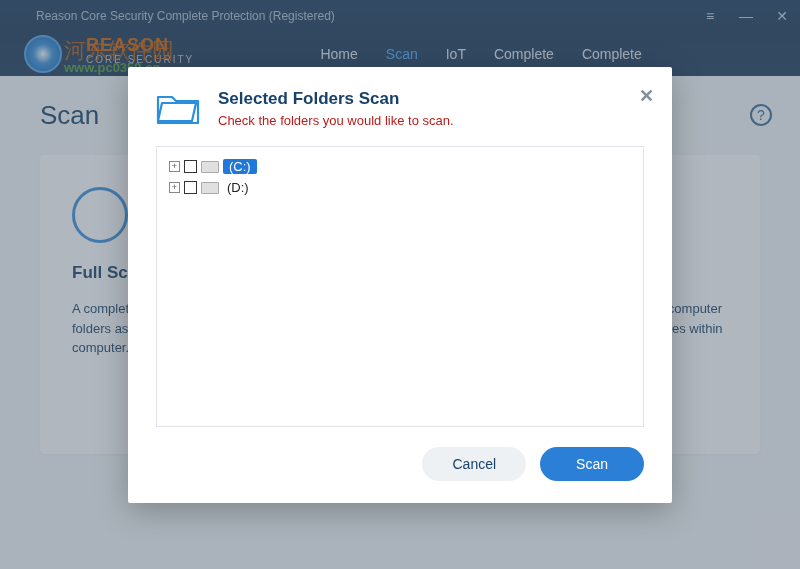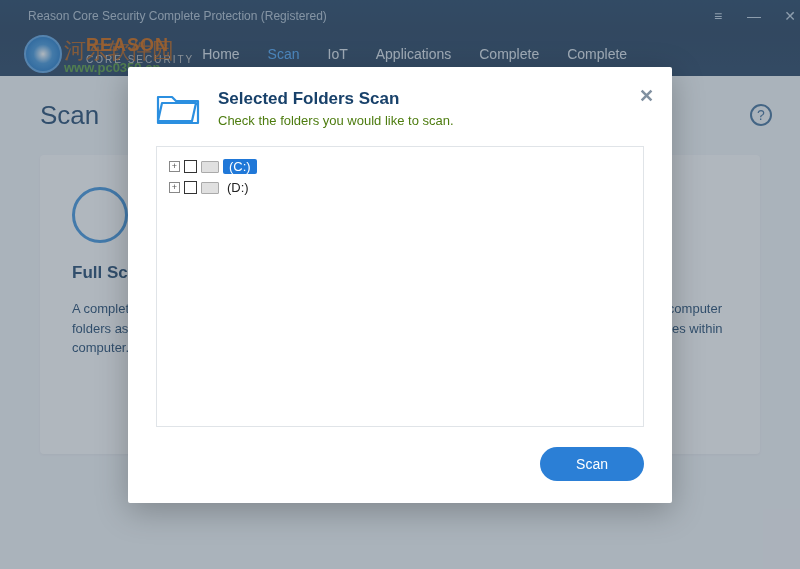--- a/index.html
+++ b/index.html
@@ -3,21 +3,21 @@
   <meta charset="utf-8">
   <style>
     * { margin: 0; padding: 0; box-sizing: border-box; font-family: "Segoe UI", Arial, sans-serif; }
     body { width: 800px; height: 569px; overflow: hidden; position: relative; background: #fff; }
 
     .titlebar {
       height: 32px;
       background: linear-gradient(to bottom, #1a3b5c, #1a3555);
       display: flex;
       align-items: center;
-      padding: 0 0;
+      padding: 0 8px;
       color: #b0c0d0;
       font-size: 12px;
     }
     .titlebar-text { flex: 1; padding-left: 28px; }
     .titlebar-controls { display: flex; gap: 16px; }
     .titlebar-btn { width: 20px; text-align: center; cursor: pointer; color: #c0d0e0; font-size: 14px; }
 
     .header {
       height: 44px;
       background: linear-gradient(to bottom, #1a3555, #1d3a5a);
@@ -31,21 +31,21 @@
       width: 38px; height: 38px; border-radius: 50%;
       background: radial-gradient(circle, #fff 0%, #3a90d8 40%, #0060bb 100%);
       position: relative;
       border: 2px solid #5aa0e0;
     }
     .logo-txt { font-size: 18px; font-weight: bold; letter-spacing: 1px; color: #d06000; }
     .logo-sub { font-size: 10px; color: #c0c0c0; letter-spacing: 2px; margin-top: -2px; }
     .watermark { position:absolute; left:64px; top:36px; color:#d06000; font-size:22px; font-weight:normal; opacity:0.8; pointer-events:none;}
     .watermark-sub { position:absolute; left:64px; top:60px; color:#60b030; font-size:13px; font-weight:bold; opacity:0.8; pointer-events:none;}
 
-    .nav { flex: 1; display: flex; justify-content: flex-start; gap: 12px; padding-right: 8px; }
+    .nav { flex: 1; display: flex; justify-content: center; gap: 12px; padding-right: 8px; }
     .nav-item { color: #e0e8f0; font-size: 14px; cursor: pointer; padding: 4px 8px; }
     .nav-item.active { color: #4aa8ff; }
 
     .content {
       position: absolute; left: 0; right: 0; top: 76px; bottom: 0;
       padding: 24px 40px;
       background: #f5f7fa;
     }
     .page-title { font-size: 26px; color: #18416a; font-weight: 400; margin-bottom: 24px; }
     .help-circle {
@@ -88,21 +88,21 @@
     }
     .modal-close {
       position: absolute; right: 18px; top: 18px;
       color: #8090a0; font-size: 18px; cursor: pointer; font-weight: bold;
     }
     .modal-header { display: flex; gap: 18px; align-items: flex-start; margin-bottom: 18px; }
     .folder-icon {
       width: 44px; height: 36px; margin-top: 2px;
     }
     .modal-title { font-size: 17px; font-weight: 600; color: #18416a; }
-    .modal-subtitle { font-size: 13px; color: #4d7c0f; margin-top: 4px; }
+    .modal-subtitle { font-size: 13px; color: #b91c1c; margin-top: 4px; }
     .tree-box {
       flex: 1; border: 1px solid #e0e4e8; padding: 10px 12px;
       font-size: 13px; color: #222;
     }
     .tree-row { display: flex; align-items: center; gap: 4px; height: 20px; margin-bottom: 1px; }
     .tree-expand {
       width: 11px; height: 11px; border: 1px solid #888;
       display: flex; align-items: center; justify-content: center;
       font-size: 9px; line-height: 1; cursor: pointer; color: #555;
     }
@@ -142,21 +142,20 @@
     <div class="logo-circle"></div>
     <div>
       <div class="logo-txt">REASON</div>
       <div class="logo-sub">CORE SECURITY</div>
     </div>
   </div>
   <div class="nav">
     <div class="nav-item">Home</div>
     <div class="nav-item active">Scan</div>
     <div class="nav-item">IoT</div>
-    <div class="nav-item">Applications</div>
     <div class="nav-item">Complete</div>
     <div class="nav-item">Complete</div>
   </div>
 </div>
 
 <div class="watermark">河东软件园</div>
 <div class="watermark-sub">www.pc0359.cn</div>
 
 <div class="content">
   <div class="page-title">Scan</div>
@@ -199,16 +198,17 @@
       </div>
       <div class="tree-row">
         <div class="tree-expand">+</div>
         <div class="tree-check"></div>
         <div class="tree-drive-icon"></div>
         <span class="tree-label">(D:)</span>
       </div>
     </div>
 
     <div class="modal-footer">
+      <button class="btn-cancel">Cancel</button>
       <button class="btn-primary">Scan</button>
     </div>
   </div>
 </div>
 
 </body></html>

